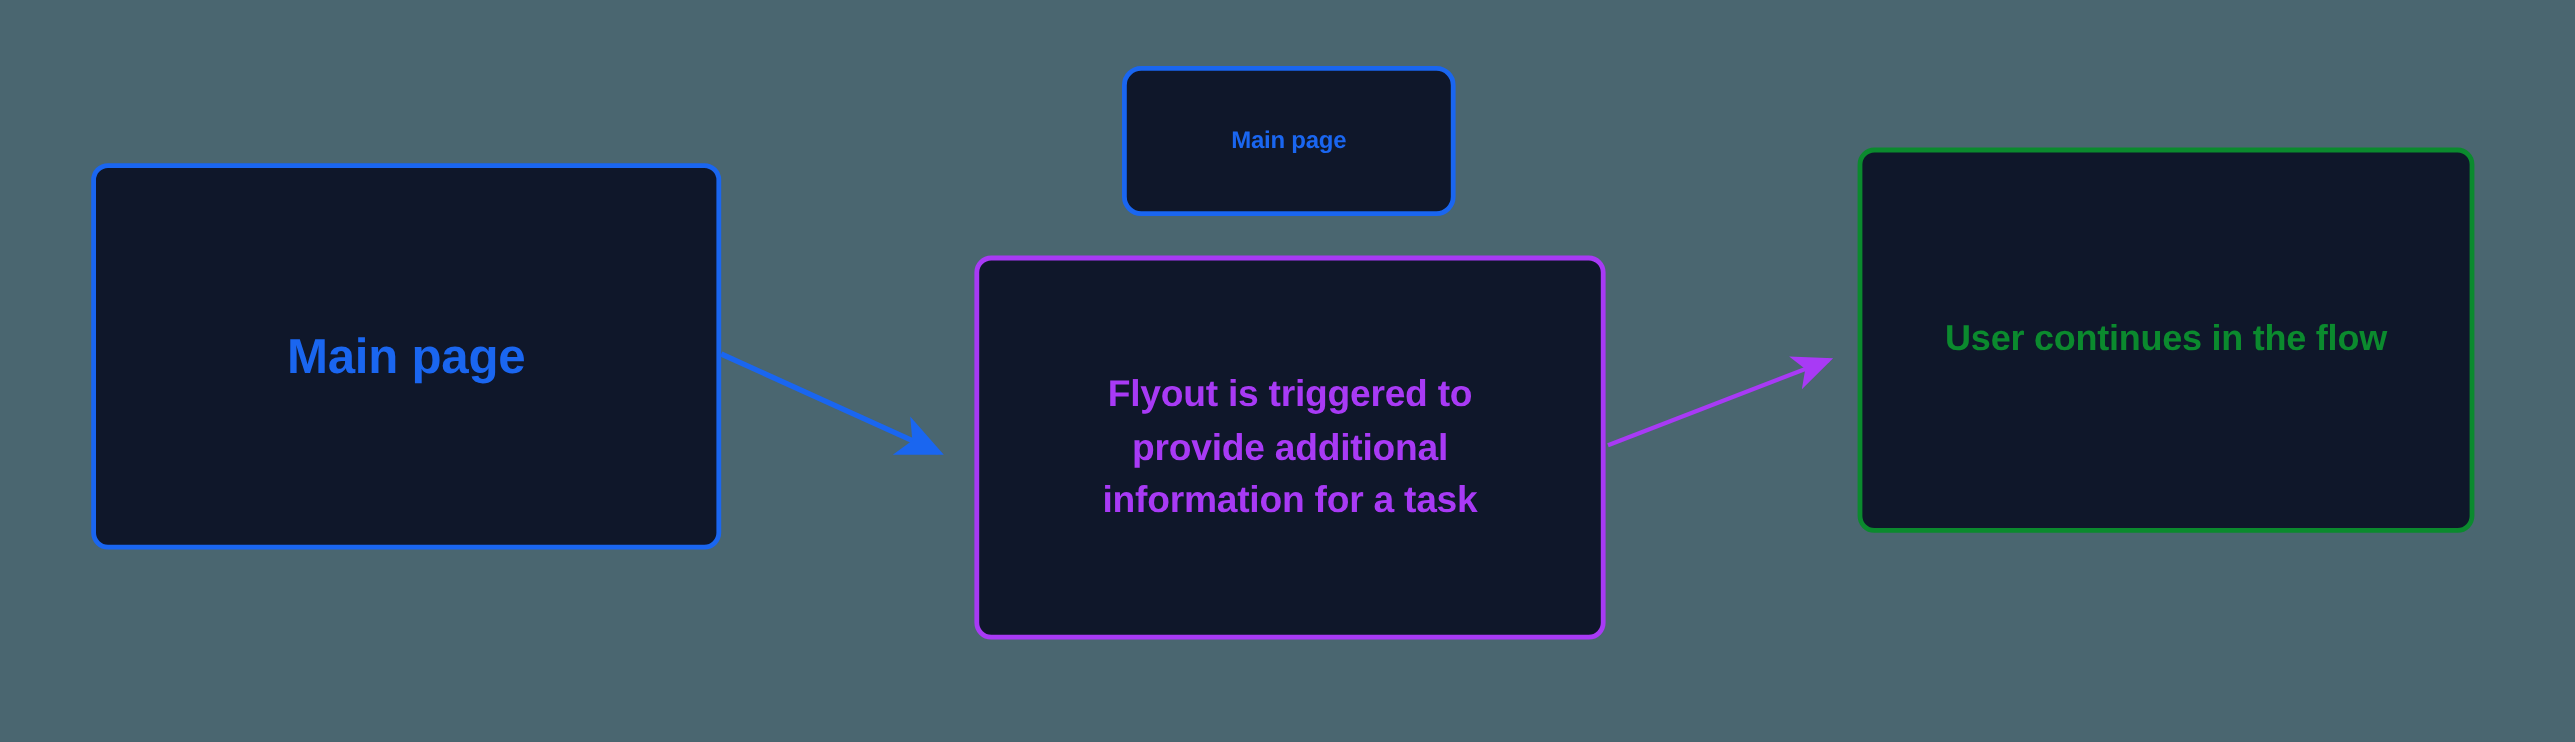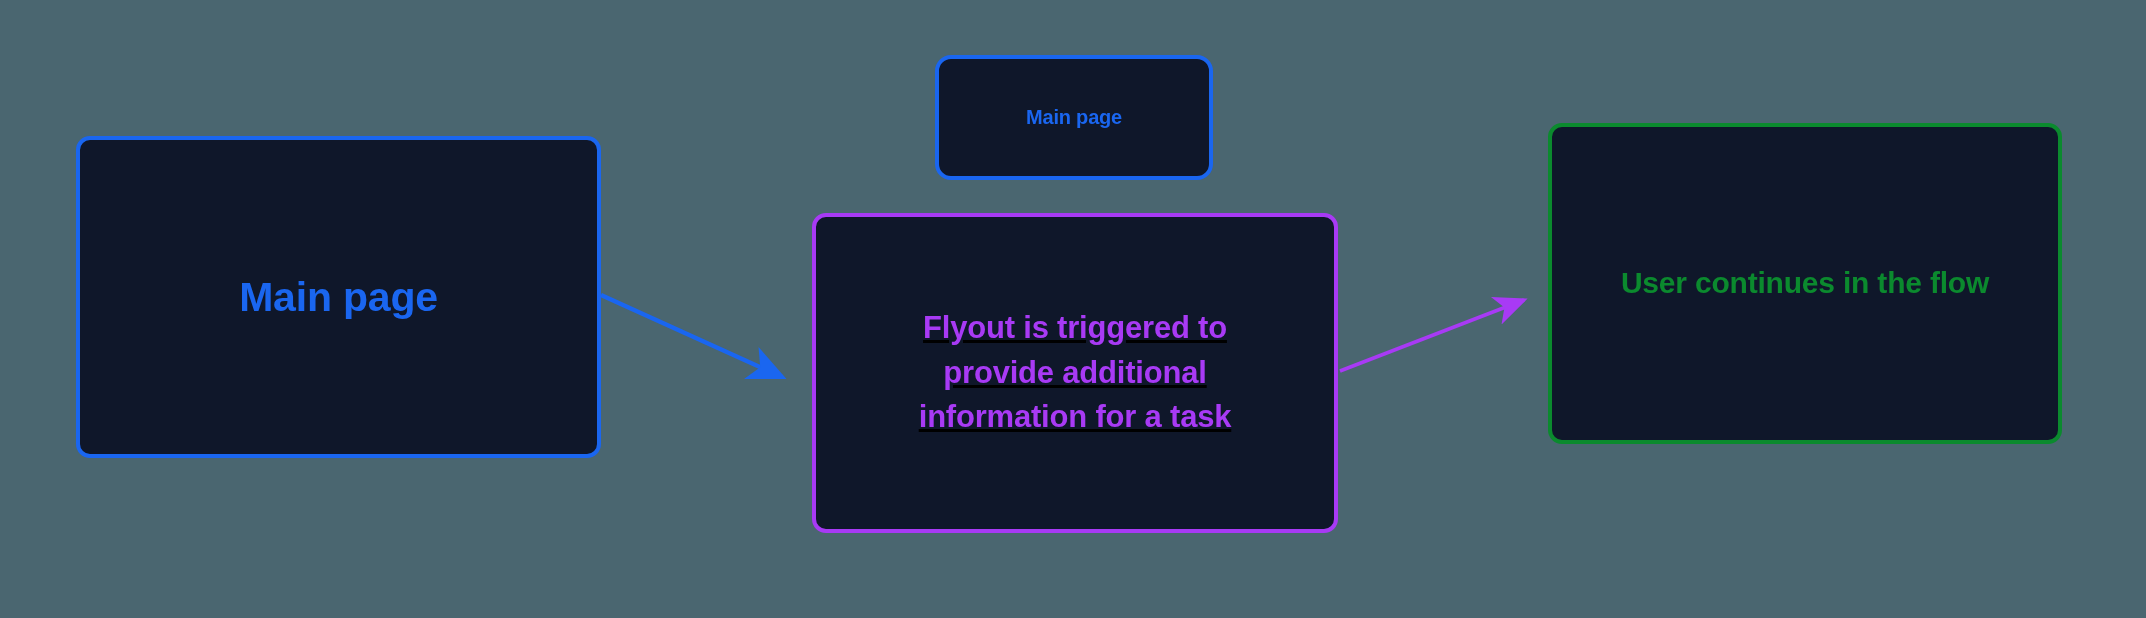--- a/index.html
+++ b/index.html
@@ -63,21 +63,20 @@
   }
 
   
   #node-flyout {
     left: 812px;
     top: 213px;
     width: 526px;
     height: 320px;
     border-width: 4px;
     border-color: #a83af5;
-    text-decoration: underline;
   }
   #node-flyout .node-label {
     color: #a83af5;
     font-size: 31px;
     line-height: 1.45;
     max-width: 400px;
   }
 
   
   #node-user-continues {

